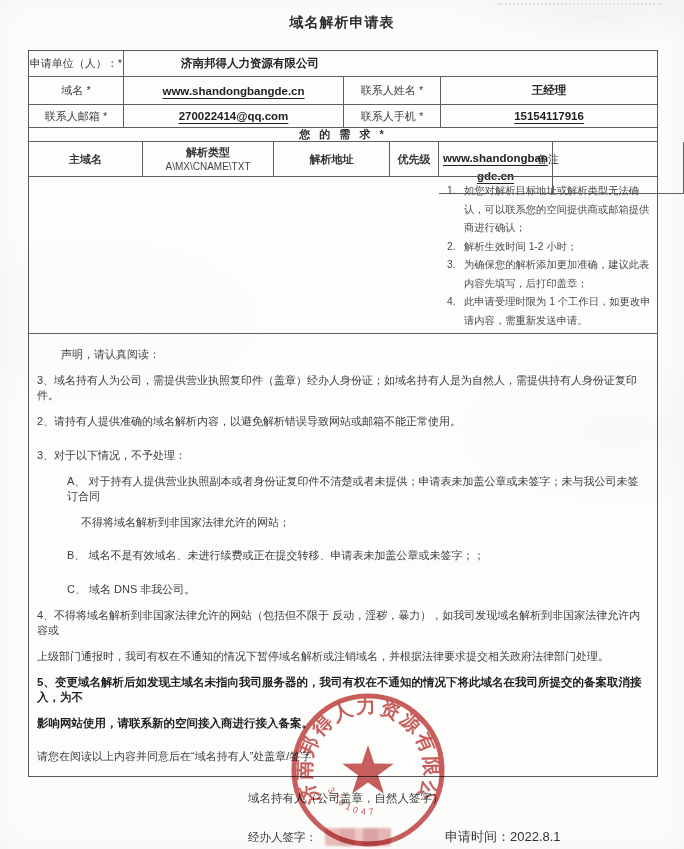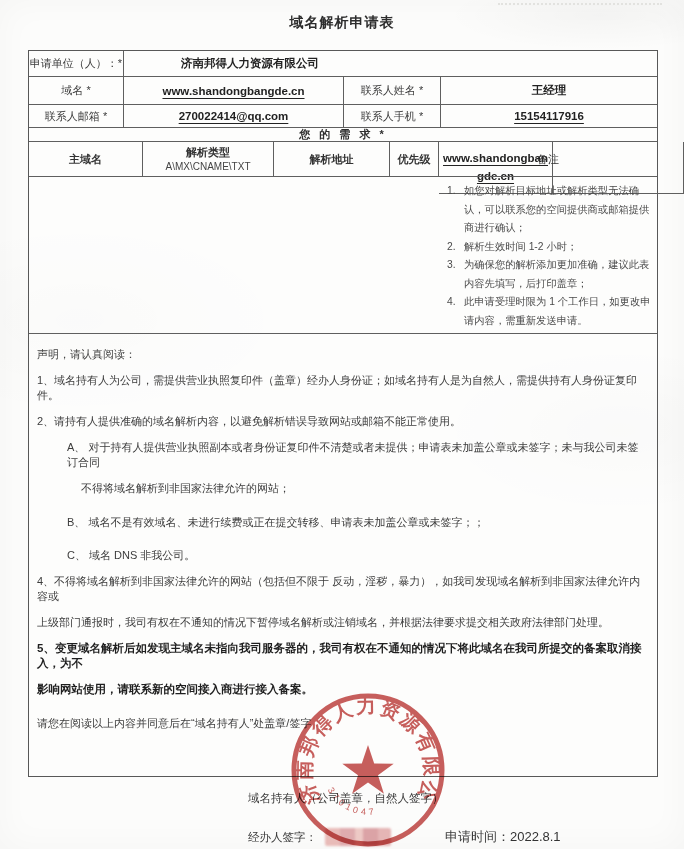--- a/index.html
+++ b/index.html
@@ -76,21 +76,21 @@
   .note { display:flex; font-size:10.3px; color:#4a4a4a; line-height:18.5px; }
   .note .n { width:17px; flex:0 0 17px; }
   .note .t { flex:1; }
 
   
   .declaration { height:444px; padding:4px 8px 0 8px; }
   .dec-line { height:33.5px; display:flex; align-items:center; font-size:11px; color:#3c3c3c; }
   .dec-line.ind-a { padding-left:30px; }
   .dec-line.ind-b { padding-left:44px; }
   .dec-line.bold { font-weight:bold; color:#1f1f1f; font-size:11.5px; }
-  .dec-line.first { color:#444; }
+  .dec-line.first { color:#444;margin-left:24px; }
 
   
   .holder-line { position:absolute; left:248px; top:791px; font-size:11.5px; color:#3a3a3a; }
   .signer-line { position:absolute; left:248px; top:828px; font-size:11.5px; color:#3a3a3a; display:flex; align-items:center; }
   .sig-redact {
     display:inline-block; width:66px; height:18px; margin-left:8px; border-radius:2px;
     background:linear-gradient(90deg,#e7b5b2 0 22%,#dca3a6 22% 45%,#ecc4c0 45% 58%,#d89a9e 58% 80%,#e3aeae 80%);
     filter:blur(1.3px); opacity:0.9;
   }
   .apply-time { position:absolute; left:445px; top:828px; font-size:13px; color:#3a3a3a; }
@@ -203,22 +203,23 @@
           <div class="note">
             <span class="n">4.</span>
             <span class="t">此申请受理时限为 1 个工作日，如更改申请内容，需重新发送申请。</span>
           </div>
         </div>
       </div>
     </div>
 
     <div class="declaration">
       <div class="dec-line first">声明，请认真阅读：</div>
-      <div class="dec-line">1、域名持有人为公司，需提供营业执照复印件（盖章）经办人身份证；如域名持有人是为自然人，需提供持有人身份证复印件。</div>
+      <div class="dec-line">3、域名持有人为公司，需提供营业执照复印件（盖章）经办人身份证；如域名持有人是为自然人，需提供持有人身份证复印件。</div>
       <div class="dec-line">2、请持有人提供准确的域名解析内容，以避免解析错误导致网站或邮箱不能正常使用。</div>
+      <div class="dec-line">3、对于以下情况，不予处理：</div>
       <div class="dec-line ind-a">A、 对于持有人提供营业执照副本或者身份证复印件不清楚或者未提供；申请表未加盖公章或未签字；未与我公司未签订合同</div>
       <div class="dec-line ind-b">不得将域名解析到非国家法律允许的网站；</div>
       <div class="dec-line ind-a">B、 域名不是有效域名、未进行续费或正在提交转移、申请表未加盖公章或未签字；；</div>
       <div class="dec-line ind-a">C、 域名 DNS 非我公司。</div>
       <div class="dec-line">4、不得将域名解析到非国家法律允许的网站（包括但不限于 反动，淫秽，暴力），如我司发现域名解析到非国家法律允许内容或</div>
       <div class="dec-line">上级部门通报时，我司有权在不通知的情况下暂停域名解析或注销域名，并根据法律要求提交相关政府法律部门处理。</div>
       <div class="dec-line bold">5、变更域名解析后如发现主域名未指向我司服务器的，我司有权在不通知的情况下将此域名在我司所提交的备案取消接入，为不</div>
       <div class="dec-line bold">影响网站使用，请联系新的空间接入商进行接入备案。</div>
       <div class="dec-line">请您在阅读以上内容并同意后在“域名持有人”处盖章/签字</div>
     </div>

